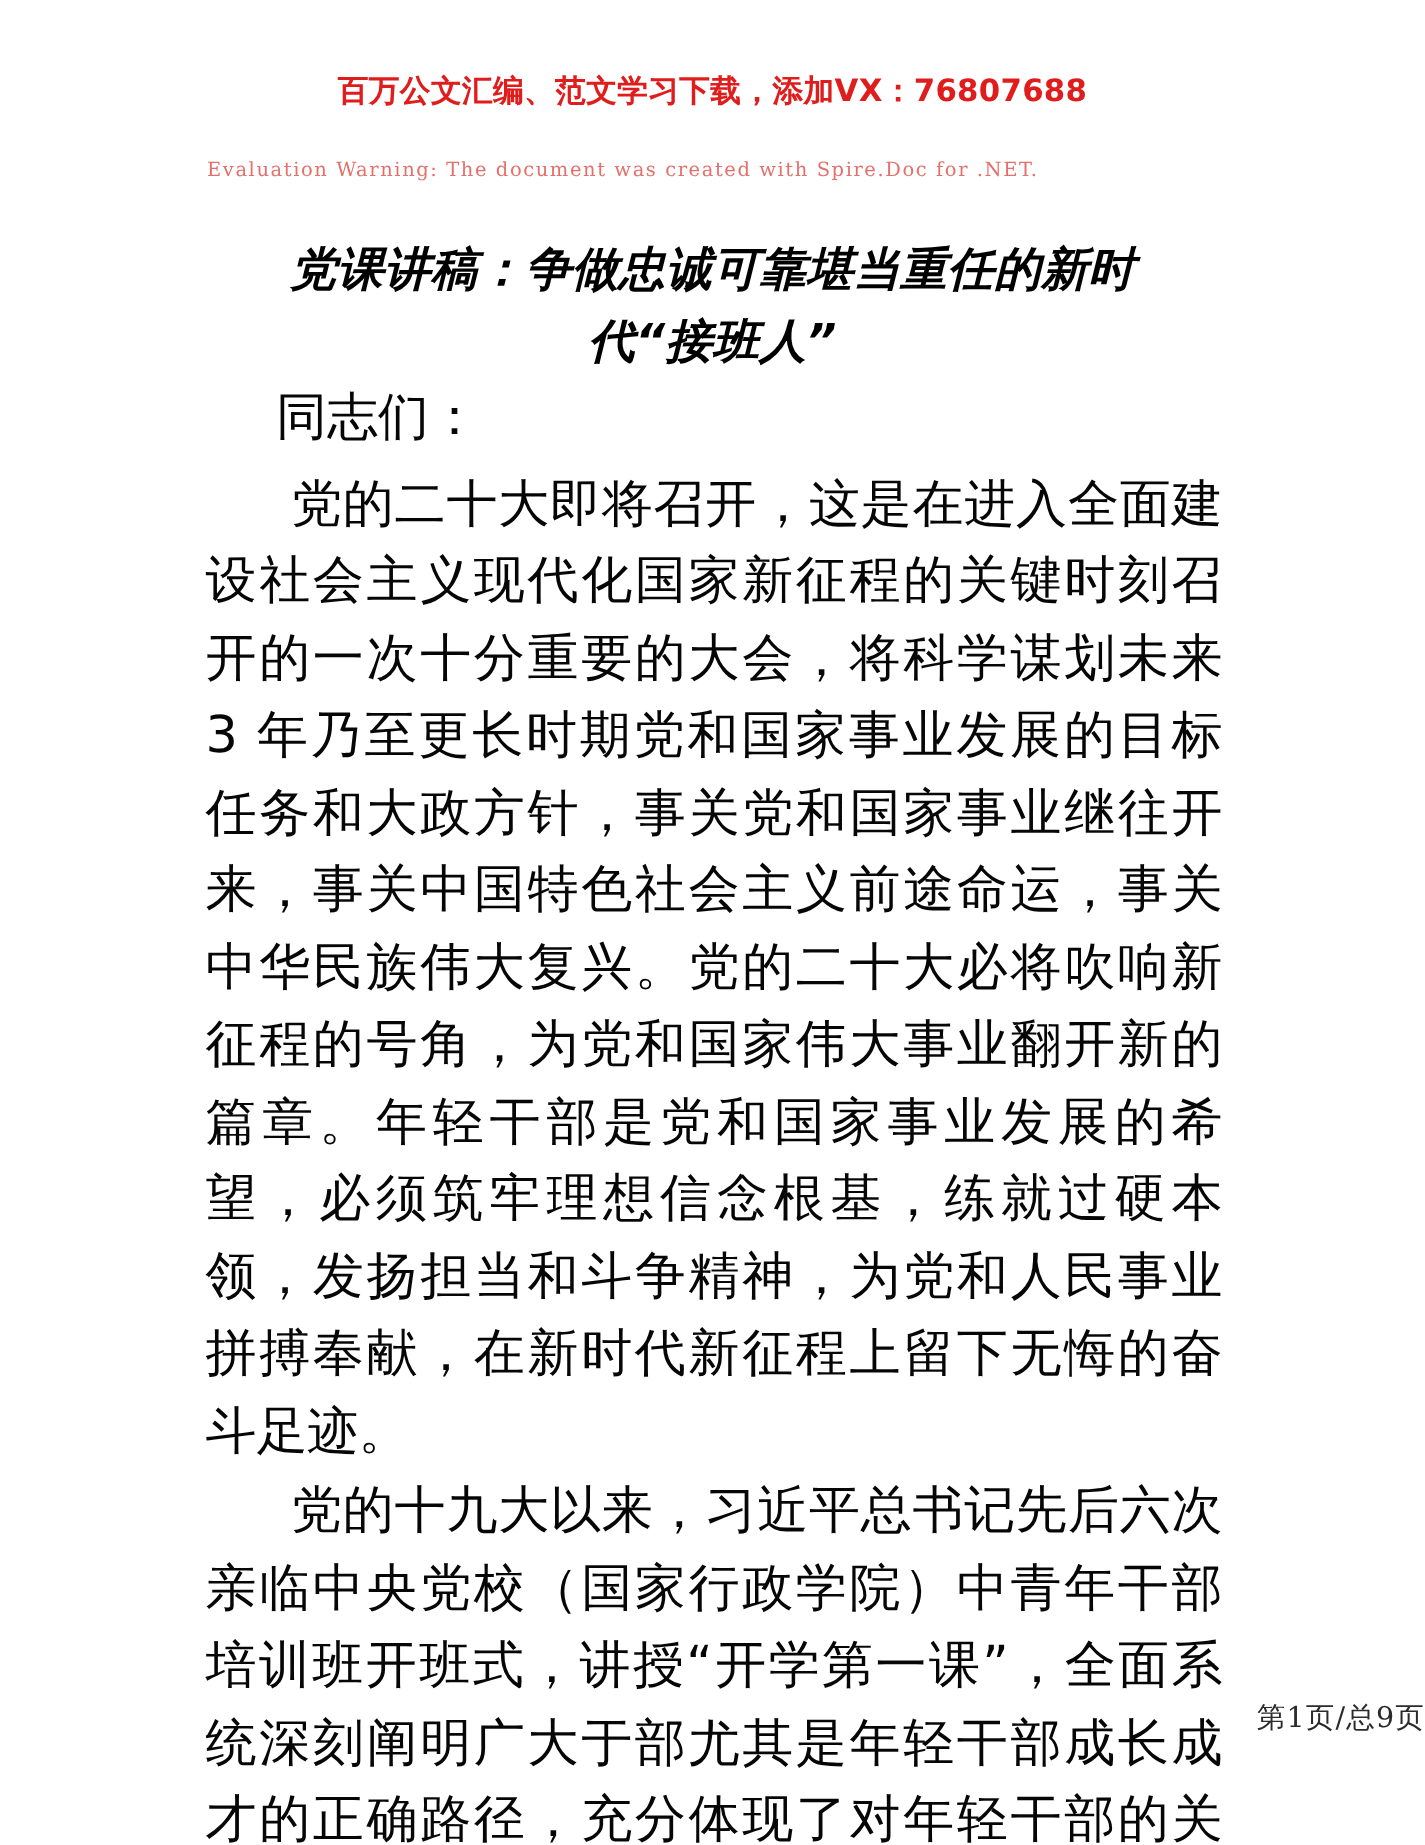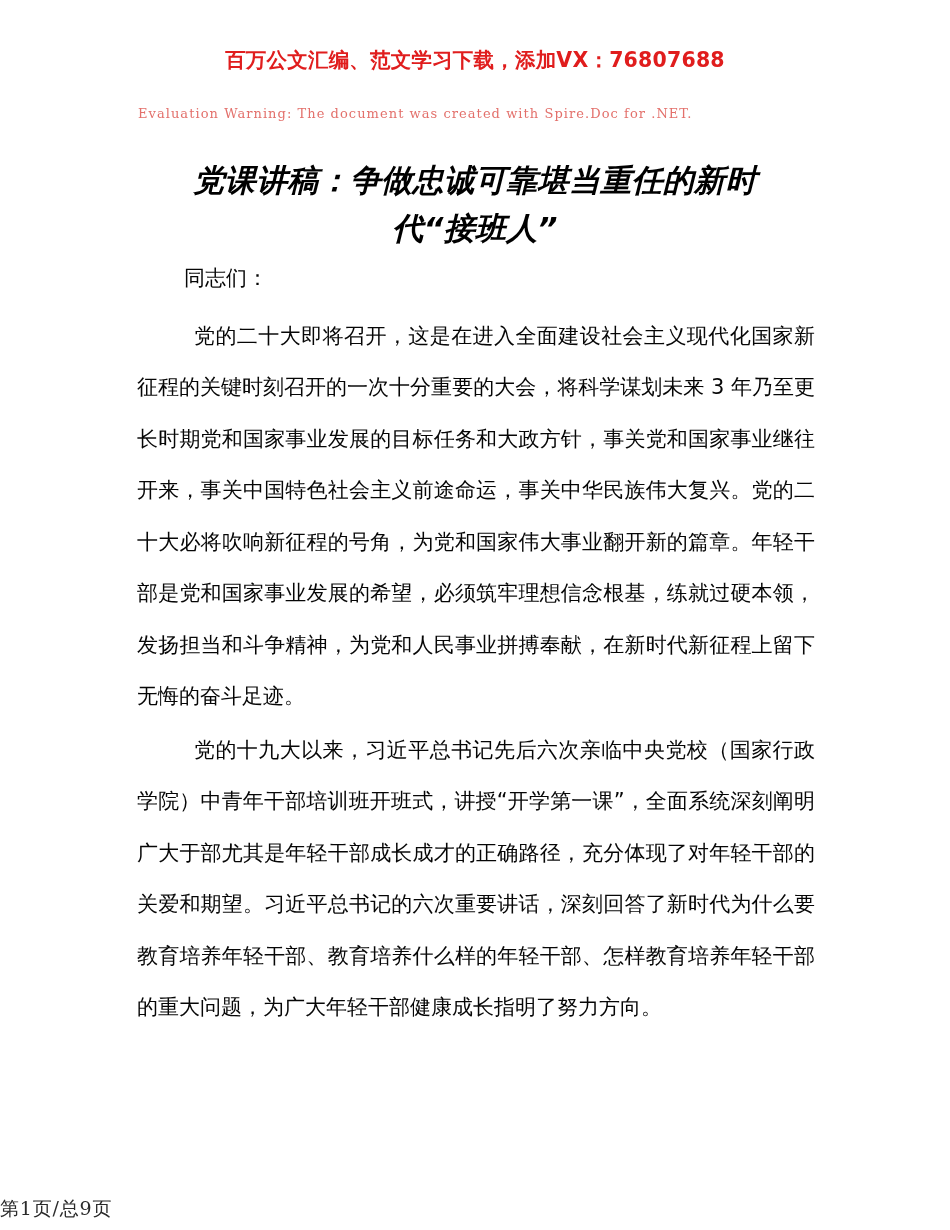--- a/index.html
+++ b/index.html
@@ -71,39 +71,39 @@
   .doc-body {
     position: absolute;
     top: 253px;
     left: 137px;
     width: 678px;
     color: #060606;
   }
 
   .para {
     font-family: "DejaVu Sans", "Liberation Sans", sans-serif;
-    font-size: 21px;
+    font-size: 34px;
     line-height: 51.5px;
     text-align: justify;
     text-justify: inter-character;
     text-align-last: left;
     margin: 0 0 2px 0;
     letter-spacing: 0;
     word-break: break-all;
   }
   .para.indent { text-indent: 57px; }
   .para.salutation { text-indent: 47px; margin-bottom: 6px; }
 
   
   .page-footer {
     position: absolute;
-    top: 1196px;
+    top: 1132px;
     left: 0;
     width: 950px;
-    text-align: left;
+    text-align: right;
     font-family: "DejaVu Serif", "Liberation Serif", serif;
     font-size: 19px;
     color: #2b2b2b;
     letter-spacing: 0.8px;
   }
 </style>
 </head>
 <body>
 
 <div class="page">

